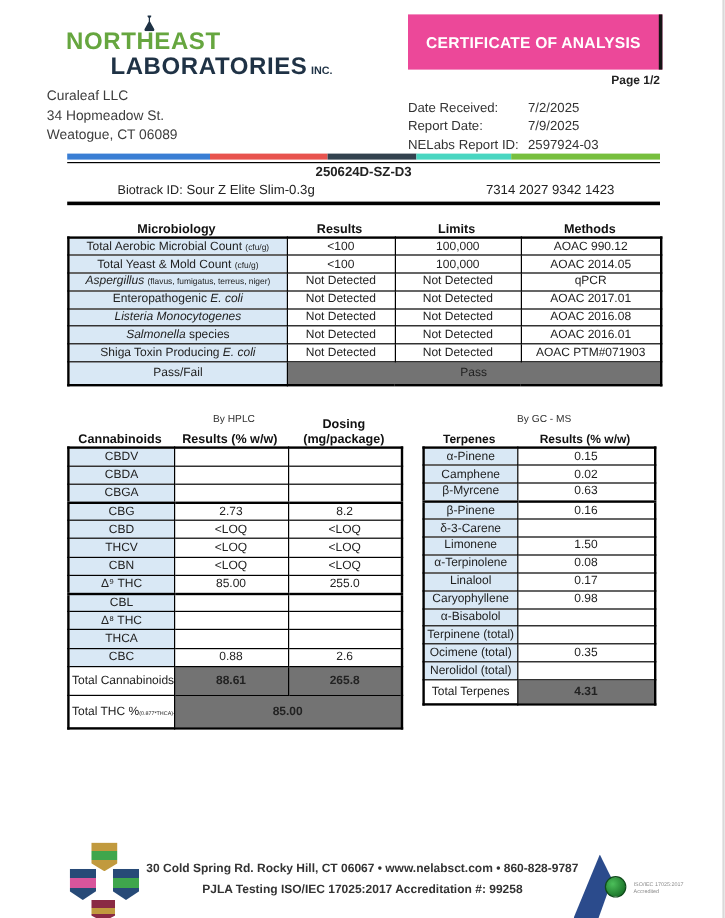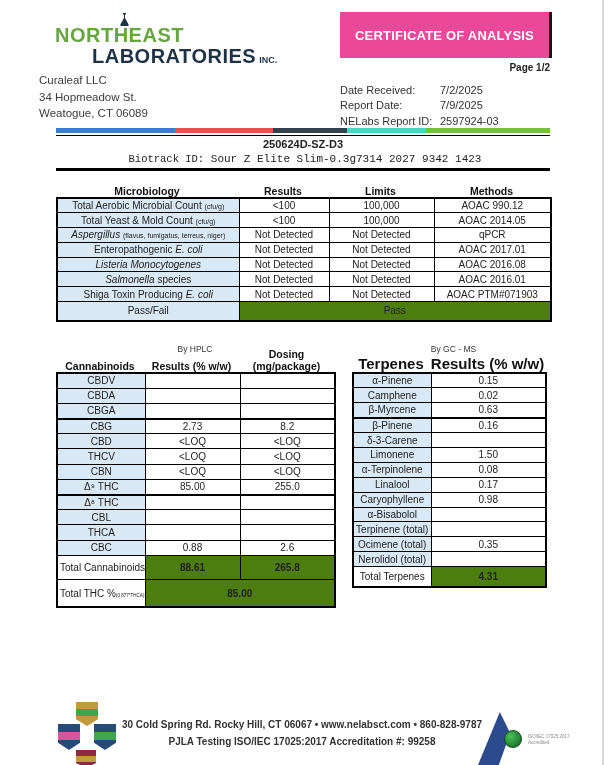--- a/index.html
+++ b/index.html
@@ -38,33 +38,33 @@
   .seg-red   { width:20%; background:#E8534E; }
   .seg-navy  { width:15%; background:#33424F; }
   .seg-teal  { width:16%; background:#49D6C1; }
   .seg-green { width:25%; background:#77BF3E; }
 
   .sample-block {
     position:absolute; left:56px; top:135px; width:494px;
     border-top:1.5px solid #000; border-bottom:3px solid #000;
   }
   .sample-id { text-align:center; font-size:11px; font-weight:bold; height:16px; line-height:16px; color:#222; }
-  .biotrack-row { display:flex; justify-content:center; height:16px; line-height:14px; font-size:11px; color:#222;font-family:Liberation Mono, monospace; }
+  .biotrack-row { display:flex; justify-content:space-between; height:16px; line-height:14px; font-size:11px; color:#222; }
   .biotrack-left { margin-left:42px; }
   .biotrack-label { font-size:10.5px; }
   .biotrack-value { font-size:11px; }
   .tracking { margin-right:38px; font-size:11px; }
 
   
   .tbl-header { display:flex; align-items:flex-end; font-weight:bold; color:#111; }
   .tbl-header .hcell { text-align:center; }
   table.data-table { border-collapse:collapse; table-layout:fixed; border:2px solid #000; }
   table.data-table td { border:1px solid #000; text-align:center; font-size:10px; padding:0 2px; overflow:hidden; white-space:nowrap; color:#222; }
   .lbl { background:#D9E8F5; }
-  .greencell { background:#4d7c0f;margin-left:39px; }
+  .greencell { background:#737373;margin-left:39px; }
   .it { font-style:italic; }
   .note { font-size:7px; }
 
   
   .micro-header { position:absolute; left:56px; top:182px; width:494px; height:15px; font-size:10.5px; border-bottom:0; }
   .micro-header .h0{width:182px;} .micro-header .h1{width:90px;} .micro-header .h2{width:105px;} .micro-header .h3{width:117px;}
   table.micro { position:absolute; left:56px; top:197px; width:494px; }
   table.micro td { height:14.8px; }
   table.micro col.c0{width:182px;} table.micro col.c1{width:90px;} table.micro col.c2{width:105px;} table.micro col.c3{width:117px;}
   table.micro .pass-row td { height:19px; font-size:10px; }
@@ -80,21 +80,21 @@
   table.cann { position:absolute; left:56px; top:372px; width:278px; }
   table.cann col.c0{width:88px;} table.cann col.c1{width:95px;} table.cann col.c2{width:95px;}
   table.cann td { height:15.2px; }
   table.cann tbody tr:nth-child(3) td { border-bottom-width:2px; }
   table.cann tbody tr:nth-child(8) td { border-bottom-width:2px; }
   table.cann .total-row td { height:24px; font-weight:bold; }
   table.cann .total-thc-row td { height:28px; font-weight:bold; }
   .thc-formula { font-size:4.5px; font-weight:normal; }
 
   
-  .terp-header { position:absolute; left:352px; top:356px; width:193px; height:16px; font-size:15px; }
+  .terp-header { position:absolute; left:352px; top:356px; width:193px; height:16px; font-size:10px; }
   .terp-header .h0{width:78px;} .terp-header .h1{width:115px;}
   table.terp { position:absolute; left:352px; top:372px; width:193px; }
   table.terp col.c0{width:78px;} table.terp col.c1{width:115px;}
   table.terp td { height:14.9px; }
   table.terp tbody tr:nth-child(3) td { border-bottom-width:2px; }
   table.terp .total-row td { height:20px; font-weight:bold; }
   table.terp .total-row .t-lbl { font-weight:normal; }
 
   
   .footer-text { position:absolute; left:0; top:716px; width:604px; text-align:center; font-size:10px; font-weight:bold; color:#333; line-height:17px; }
@@ -299,27 +299,27 @@
           <td>&lt;LOQ</td>
         </tr>
 
         <tr>
           <td class="lbl">Δ⁹ THC</td>
           <td>85.00</td>
           <td>255.0</td>
         </tr>
 
         <tr>
+          <td class="lbl">CBL</td>
+          <td></td>
+          <td></td>
+        </tr>
+
+        <tr>
           <td class="lbl">Δ⁸ THC</td>
-          <td></td>
-          <td></td>
-        </tr>
-
-        <tr>
-          <td class="lbl">CBL</td>
           <td></td>
           <td></td>
         </tr>
 
         <tr>
           <td class="lbl">THCA</td>
           <td></td>
           <td></td>
         </tr>
 

